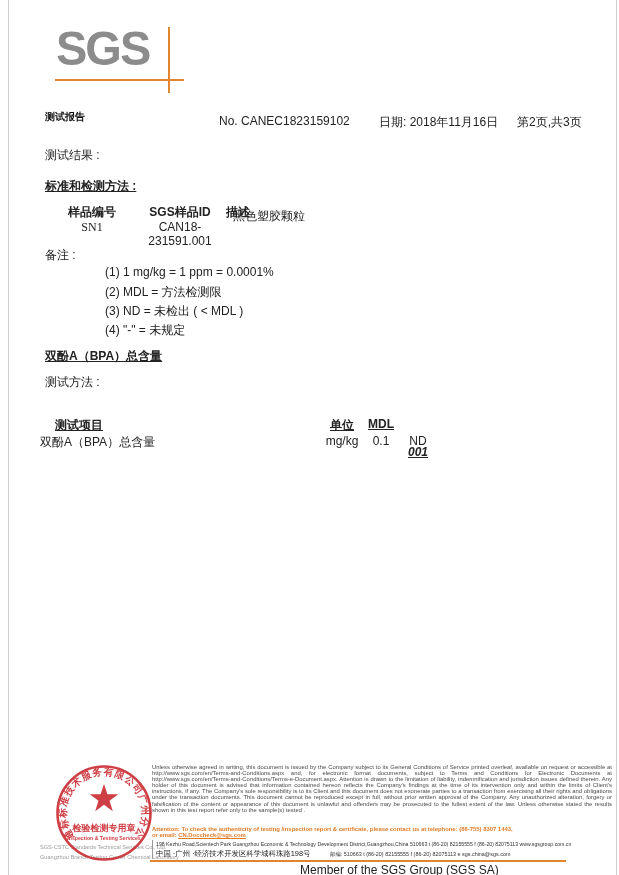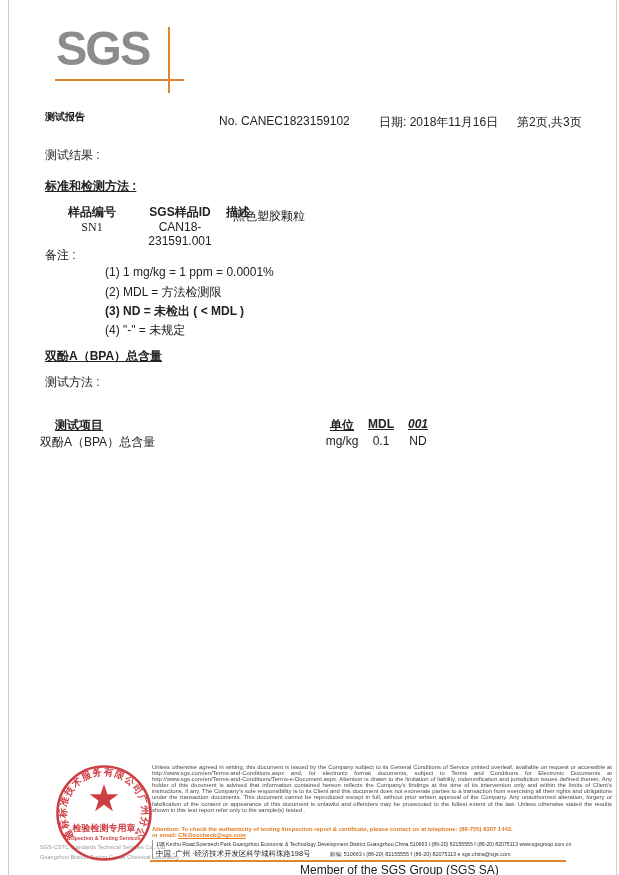--- a/index.html
+++ b/index.html
@@ -11,21 +11,21 @@
   .sgs-logo{font-weight:900;color:#8c8c8c;font-size:47px;letter-spacing:-2px;line-height:1;
             transform:scaleY(1.04);}
   .o-line{position:absolute;background:#e2852f;}
   
   .title{font-size:10px;font-weight:bold;color:#111;}
   .hinfo{font-size:12px;color:#222;}
   .body-t{font-size:12px;color:#222;}
   .bold{font-weight:bold;}
   .ul{text-decoration:underline;}
   .center{text-align:center;}
-  .italic{font-style:italic;}
+  .italic{font-style:italic;margin-top:28px;}
   
   .disc{font-size:5.9px;line-height:6.1px;color:#4a4a4a;text-align:justify;}
   .orange-t{color:#e07b25;font-weight:bold;font-size:5.9px;line-height:6.2px;}
   .addr-en{font-size:5.2px;color:#333;white-space:nowrap;}
   .addr-cn{font-size:7.4px;color:#222;white-space:nowrap;}
   .member{font-size:12px;color:#222;text-align:left;}
   .co-line{font-size:5.6px;color:#9b9b9b;white-space:nowrap;}
   .vbar{position:absolute;width:1px;background:#999;}
 </style>
 </head>
@@ -51,21 +51,21 @@
   <div class="abs body-t bold center" style="left:52px;top:204px;width:80px;">样品编号</div>
   <div class="abs body-t bold center" style="left:130px;top:204px;width:100px;">SGS样品ID</div>
   <div class="abs body-t bold" style="left:226px;top:204px;">描述</div>
   <div class="abs body-t center" style="left:52px;top:220px;width:80px;font-family:Liberation Serif, serif;">SN1</div>
   <div class="abs body-t center" style="left:130px;top:220px;width:100px;">CAN18-231591.001</div>
   <div class="abs body-t" style="left:225px;top:208px;margin-left:8px;">黑色塑胶颗粒</div>
 
   <div class="abs body-t" style="left:45px;top:247px;">备注 :</div>
   <div class="abs body-t" style="left:105px;top:265px;">(1) 1 mg/kg = 1 ppm = 0.0001%</div>
   <div class="abs body-t" style="left:105px;top:284px;">(2) MDL = 方法检测限</div>
-  <div class="abs body-t" style="left:105px;top:303px;font-weight:bold;">(3) ND = 未检出 ( &lt; MDL )</div>
+  <div class="abs body-t" style="left:105px;top:303px;">(3) ND = 未检出 ( &lt; MDL )</div>
   <div class="abs body-t" style="left:105px;top:322px;">(4) "-" = 未规定</div>
 
   <div class="abs body-t bold ul" style="left:45px;top:348px;">双酚A（BPA）总含量</div>
   <div class="abs body-t" style="left:45px;top:374px;">测试方法 :</div>
 
   <div class="abs body-t bold ul" style="left:55px;top:417px;">测试项目</div>
   <div class="abs body-t bold ul center" style="left:322px;top:417px;width:40px;">单位</div>
   <div class="abs body-t bold ul center" style="left:361px;top:417px;width:40px;">MDL</div>
   <div class="abs body-t bold ul italic center" style="left:398px;top:417px;width:40px;">001</div>
   <div class="abs body-t" style="left:40px;top:434px;">双酚A（BPA）总含量</div>

